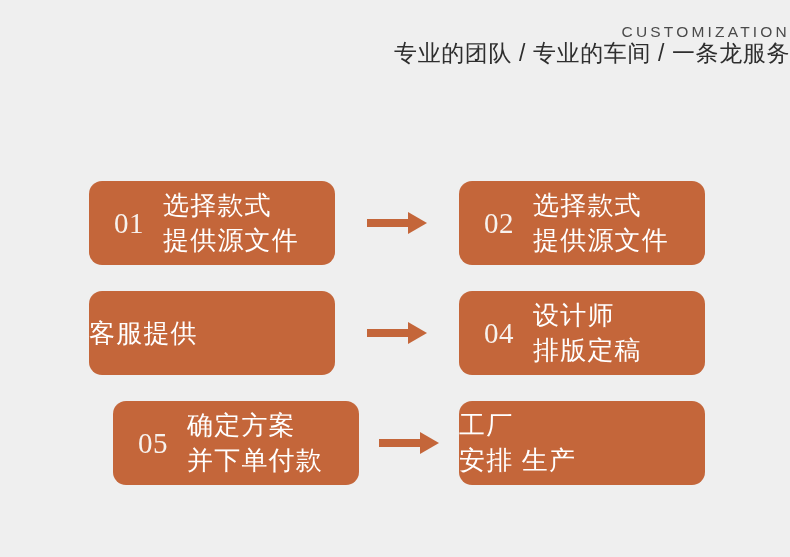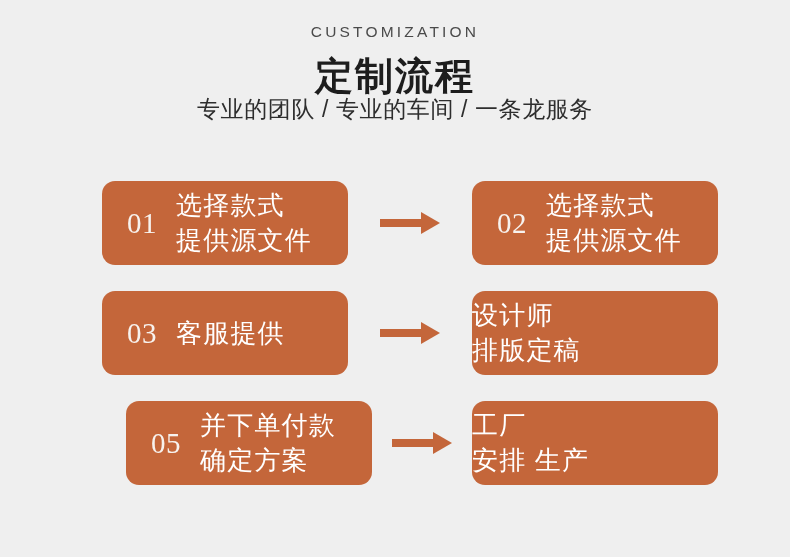--- a/index.html
+++ b/index.html
@@ -22,21 +22,21 @@
     height: 557px;
     background: #efefef;
   }
 
   
   .header {
     position: absolute;
     top: 0;
     left: 0;
     width: 790px;
-    text-align: center;
+    text-align: right;
   }
 
   .eyebrow {
     margin-top: 24px;
     font-size: 15.5px;
     letter-spacing: 3.2px;
     color: #4a4a4a;
     font-weight: 400;
     line-height: 1;
   }
@@ -56,21 +56,21 @@
     font-weight: 400;
     letter-spacing: 0.6px;
     color: #2e2e2e;
     line-height: 1.15;
   }
 
   
   .flow {
     position: absolute;
     top: 181px;
-    left: 102px;
+    left: 89px;
     width: 616px;
   }
 
   .flow-row {
     position: relative;
     display: flex;
     align-items: center;
     height: 84px;
     margin-bottom: 26px;
   }
@@ -144,21 +144,20 @@
     border-left: 19px solid #c4663a;
   }
 </style>
 </head>
 <body>
 
 <div class="page">
 
   <div class="header">
     <div class="eyebrow">CUSTOMIZATION</div>
-    <h1 class="main-title">定制流程</h1>
     <div class="subtitle">专业的团队 / 专业的车间 / 一条龙服务</div>
   </div>
 
   <div class="flow">
 
     <div class="flow-row">
       <div class="step-card">
         <div class="step-num">01</div>
         <div class="step-text">
           <span class="line">选择款式</span>
@@ -177,47 +176,47 @@
         <div class="step-num">02</div>
         <div class="step-text">
           <span class="line">选择款式</span>
           <span class="line">提供源文件</span>
         </div>
       </div>
     </div>
 
     <div class="flow-row">
       <div class="step-card">
-        <div class="step-num">03</div>
         <div class="step-text">
           <span class="line">客服提供</span>
         </div>
       </div>
 
       <div class="arrow-slot">
         <div class="arrow">
           <span class="shaft"></span>
           <span class="head"></span>
         </div>
       </div>
 
       <div class="step-card">
+        <div class="step-num">04</div>
         <div class="step-text">
           <span class="line">设计师</span>
           <span class="line">排版定稿</span>
         </div>
       </div>
     </div>
 
     <div class="flow-row">
       <div class="step-card">
         <div class="step-num">05</div>
         <div class="step-text">
+          <span class="line">确定方案</span>
           <span class="line">并下单付款</span>
-          <span class="line">确定方案</span>
         </div>
       </div>
 
       <div class="arrow-slot">
         <div class="arrow">
           <span class="shaft"></span>
           <span class="head"></span>
         </div>
       </div>
 

